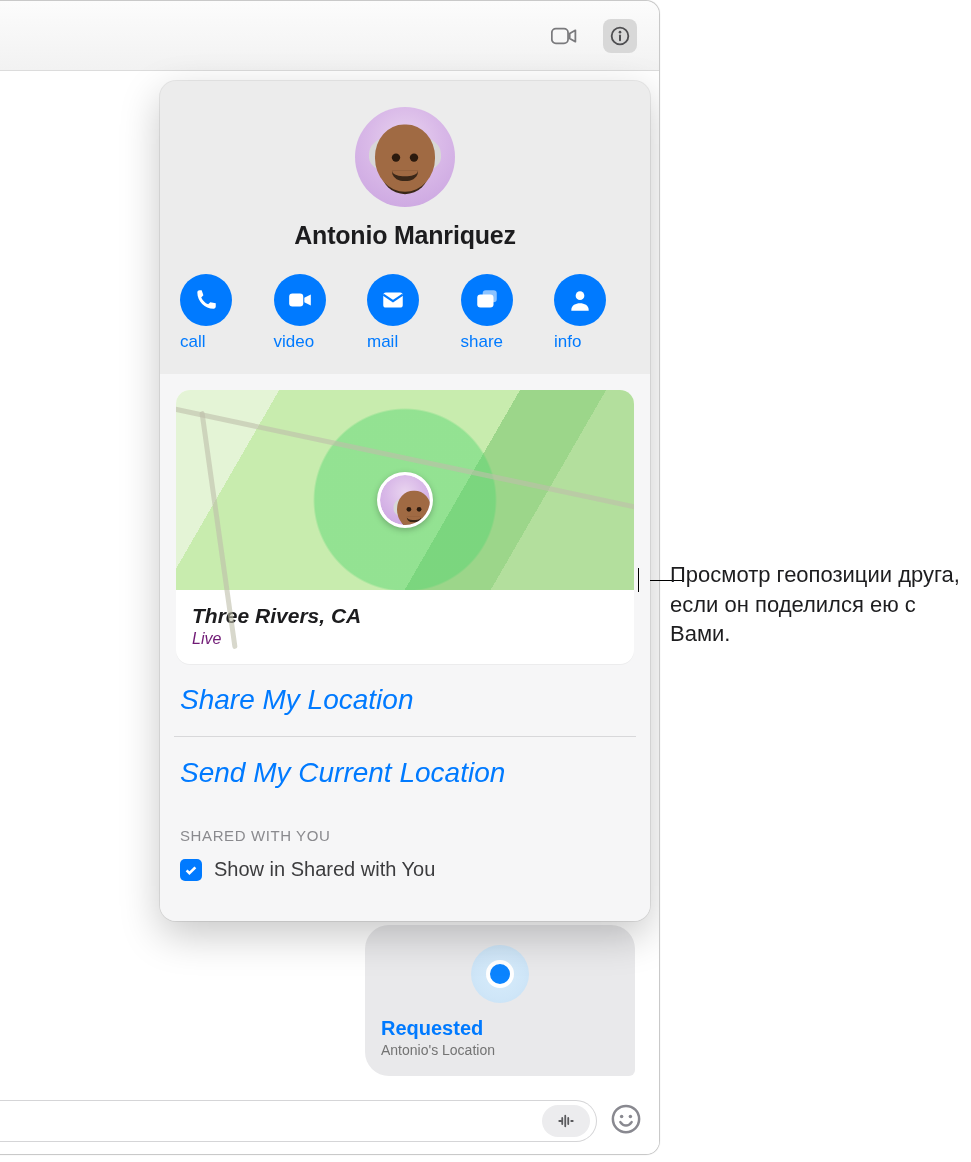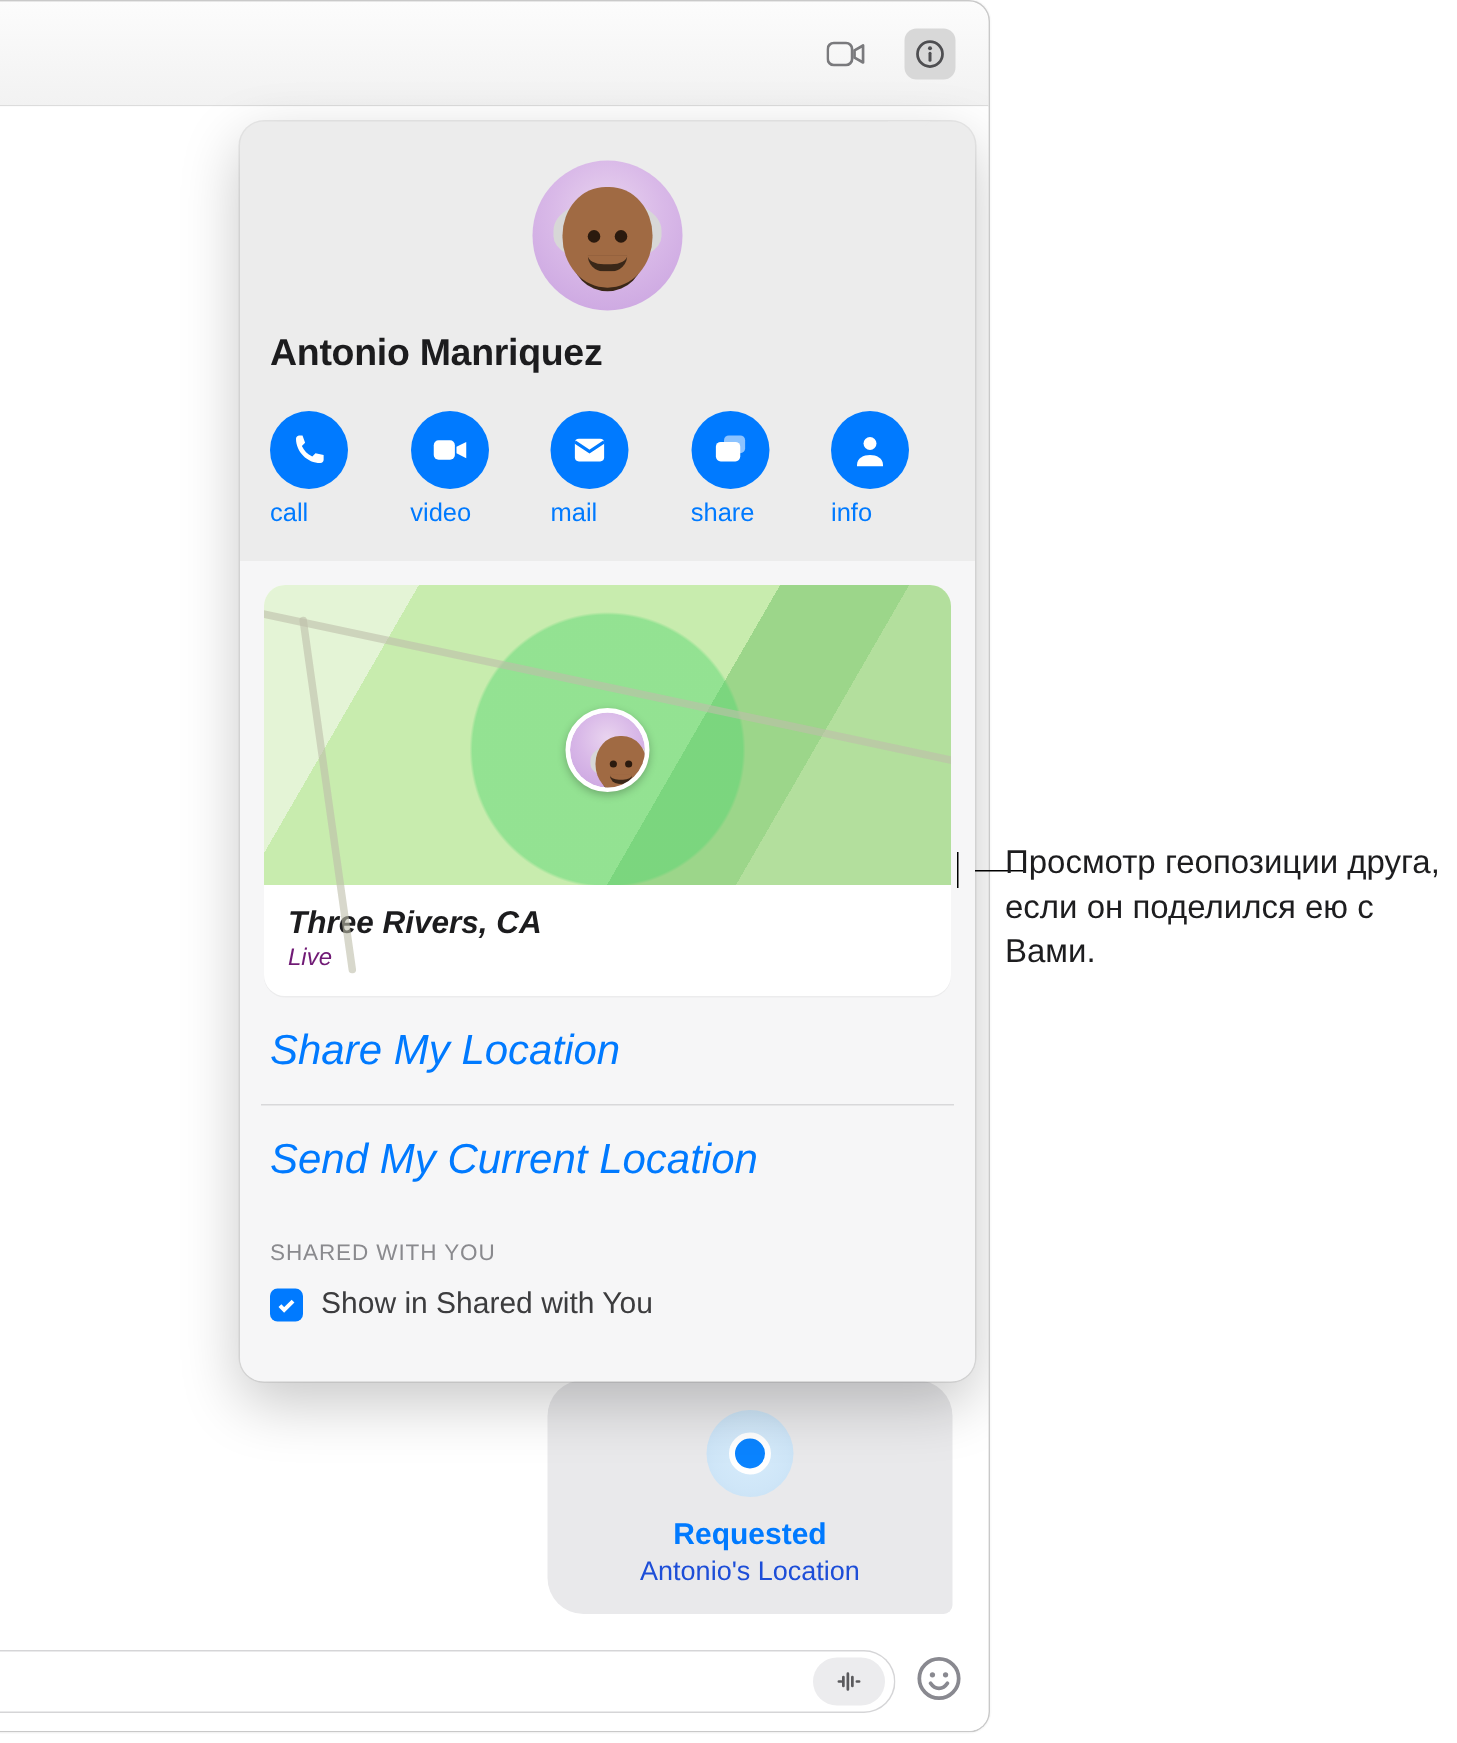--- a/index.html
+++ b/index.html
@@ -70,40 +70,40 @@
   }
   .msg-bubble {
     position: absolute;
     right: 24px;
     bottom: 12px;
     background: #e9e9eb;
     border-radius: 24px;
     border-bottom-right-radius: 6px;
     width: 270px;
     padding: 20px 16px 18px;
-    text-align: center;
+    text-align: left;
   }
   .loc-circle {
     width: 58px; height: 58px; border-radius: 50%;
     background: radial-gradient(circle at 50% 50%, #d7ecfb 0%, #cfe6f8 60%, #c5dff3 100%);
     margin: 0 auto 14px;
     position: relative;
   }
   .loc-circle::after {
     content:"";
     position:absolute;
     left:50%; top:50%;
     width:20px; height:20px;
     border-radius:50%;
     background:#0b84ff;
     border:4px solid #fff;
     transform:translate(-50%,-50%);
   }
   .req-title { color: var(--blue); font-weight:700; font-size:20px; }
-  .req-sub { color:#1d4ed8; font-size:18px; margin-top:2px; }
+  .req-sub { color:#737373; font-size:14px; margin-top:2px; }
   
   .compose {
     position:absolute; left:0; right:0; bottom:0;
     height:66px;
     display:flex; align-items:center;
     padding:0 18px 0 0;
     gap:14px;
     background:#fff;
   }
   .compose-input {
@@ -141,20 +141,21 @@
     content:"";
     position:absolute;
     top:-10px; right:34px;
     width:20px; height:20px;
     background:var(--panel-bg);
     transform:rotate(45deg);
     box-shadow:-1px -1px 0 rgba(0,0,0,.06);
   }
   .pop-header {
     padding:26px 20px 18px;
+    text-align:center;
   }
   .avatar-lg {
     width:100px;height:100px;border-radius:50%;
     margin:0 auto 14px;
     background: radial-gradient(circle at 50% 35%, #e9d4ef 0%, #d9b9e8 45%, #c8a1df 100%);
     display:flex;align-items:center;justify-content:center;
   }
   .contact-name { font-size:25px; font-weight:800; letter-spacing:-.2px; }
   .action-row {
     display:flex; justify-content:space-between;

